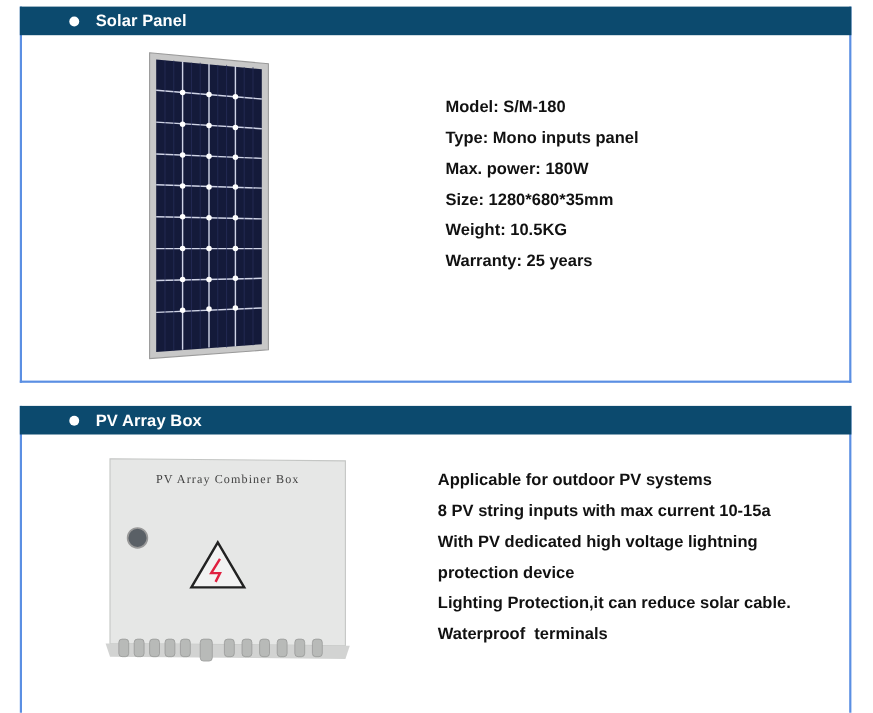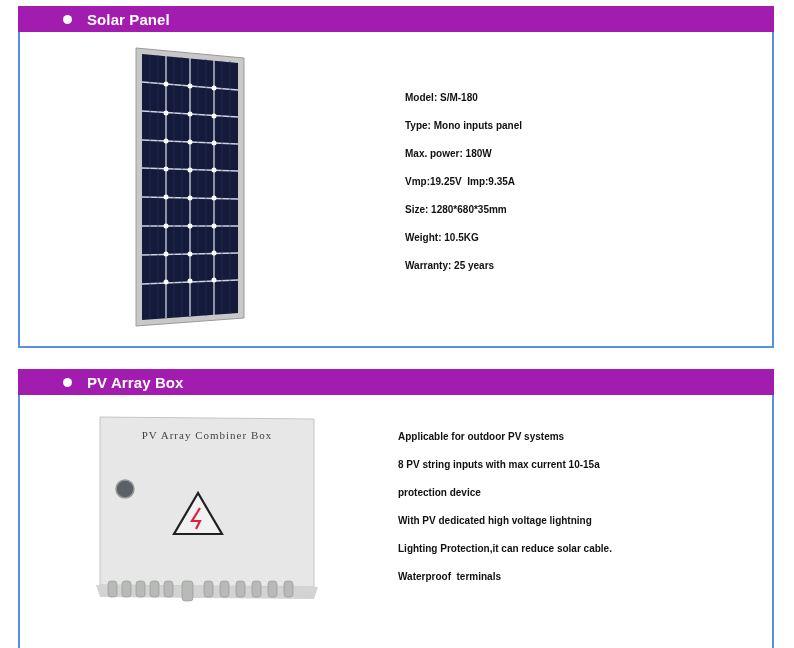--- a/index.html
+++ b/index.html
@@ -1,23 +1,23 @@
 <!DOCTYPE html>
 <html><head>
 <meta charset="utf-8">
 <style>
   html, body { margin: 0; padding: 0; background: #ffffff; }
   body { width: 794px; height: 648px; position: relative; overflow: hidden; font-family: "Liberation Sans", sans-serif; }
   .section { position: absolute; left: 18px; width: 756px; box-sizing: border-box; border: 2px solid #5b8fe3; border-top: none; background: #fff; }
   .sec1 { top: 6px; height: 342px; }
   .sec2 { top: 369px; height: 324px; }
-  .header { height: 26px; background: #a21caf; display: flex; align-items: center; margin: 0 -2px; }
+  .header { height: 26px; background: #0c4a6e; display: flex; align-items: center; margin: 0 -2px; }
   .bullet { width: 9px; height: 9px; border-radius: 50%; background: #ffffff; margin-left: 45px; margin-right: 15px; }
   .htitle { color: #ffffff; font-size: 15px; font-weight: bold; letter-spacing: 0.1px; }
-  .specs { position: absolute; font-size: 10px; font-weight: bold; color: #111; }
+  .specs { position: absolute; font-size: 15px; font-weight: bold; color: #111; }
   .specs div { height: 28px; line-height: 28px; white-space: pre; }
   .sec1 .specs { left: 385px; top: 78px; }
   .sec2 .specs { left: 378px; top: 54px; }
   .panel-img { position: absolute; left: 110px; top: 36px; }
   .box-img { position: absolute; left: 72px; top: 40px; text-decoration: underline; }
 </style>
 </head>
 <body>
 
 <div class="section sec1">
@@ -77,21 +77,20 @@
         <circle cx="36" cy="240" r="2.5"></circle>
           <circle cx="60" cy="239" r="2.5"></circle>
           <circle cx="84" cy="238" r="2.5"></circle>
       </g>
     </svg>
   </div>
   <div class="specs">
     <div>Model: S/M-180</div>
     <div>Type: Mono inputs panel</div>
     <div>Max. power: 180W</div>
-    <div>Vmp:19.25V  Imp:9.35A</div>
     <div>Size: 1280*680*35mm</div>
     <div>Weight: 10.5KG</div>
     <div>Warranty: 25 years</div>
   </div>
 </div>
 
 <div class="section sec2">
   <div class="header">
     <span class="bullet"></span>
     <span class="htitle">PV Array Box</span>
@@ -116,18 +115,18 @@
         <rect x="144" y="172" width="9" height="16" rx="3"></rect>
           <rect x="160" y="172" width="9" height="16" rx="3"></rect>
         <rect x="176" y="172" width="9" height="16" rx="3"></rect>
           <rect x="192" y="172" width="9" height="16" rx="3"></rect>
       </g>
     </svg>
   </div>
   <div class="specs">
     <div>Applicable for outdoor PV systems</div>
     <div>8 PV string inputs with max current 10-15a</div>
+    <div>With PV dedicated high voltage lightning</div>
     <div>protection device</div>
-    <div>With PV dedicated high voltage lightning</div>
     <div>Lighting Protection,it can reduce solar cable.</div>
     <div>Waterproof  terminals</div>
   </div>
 </div>
 
 </body></html>

